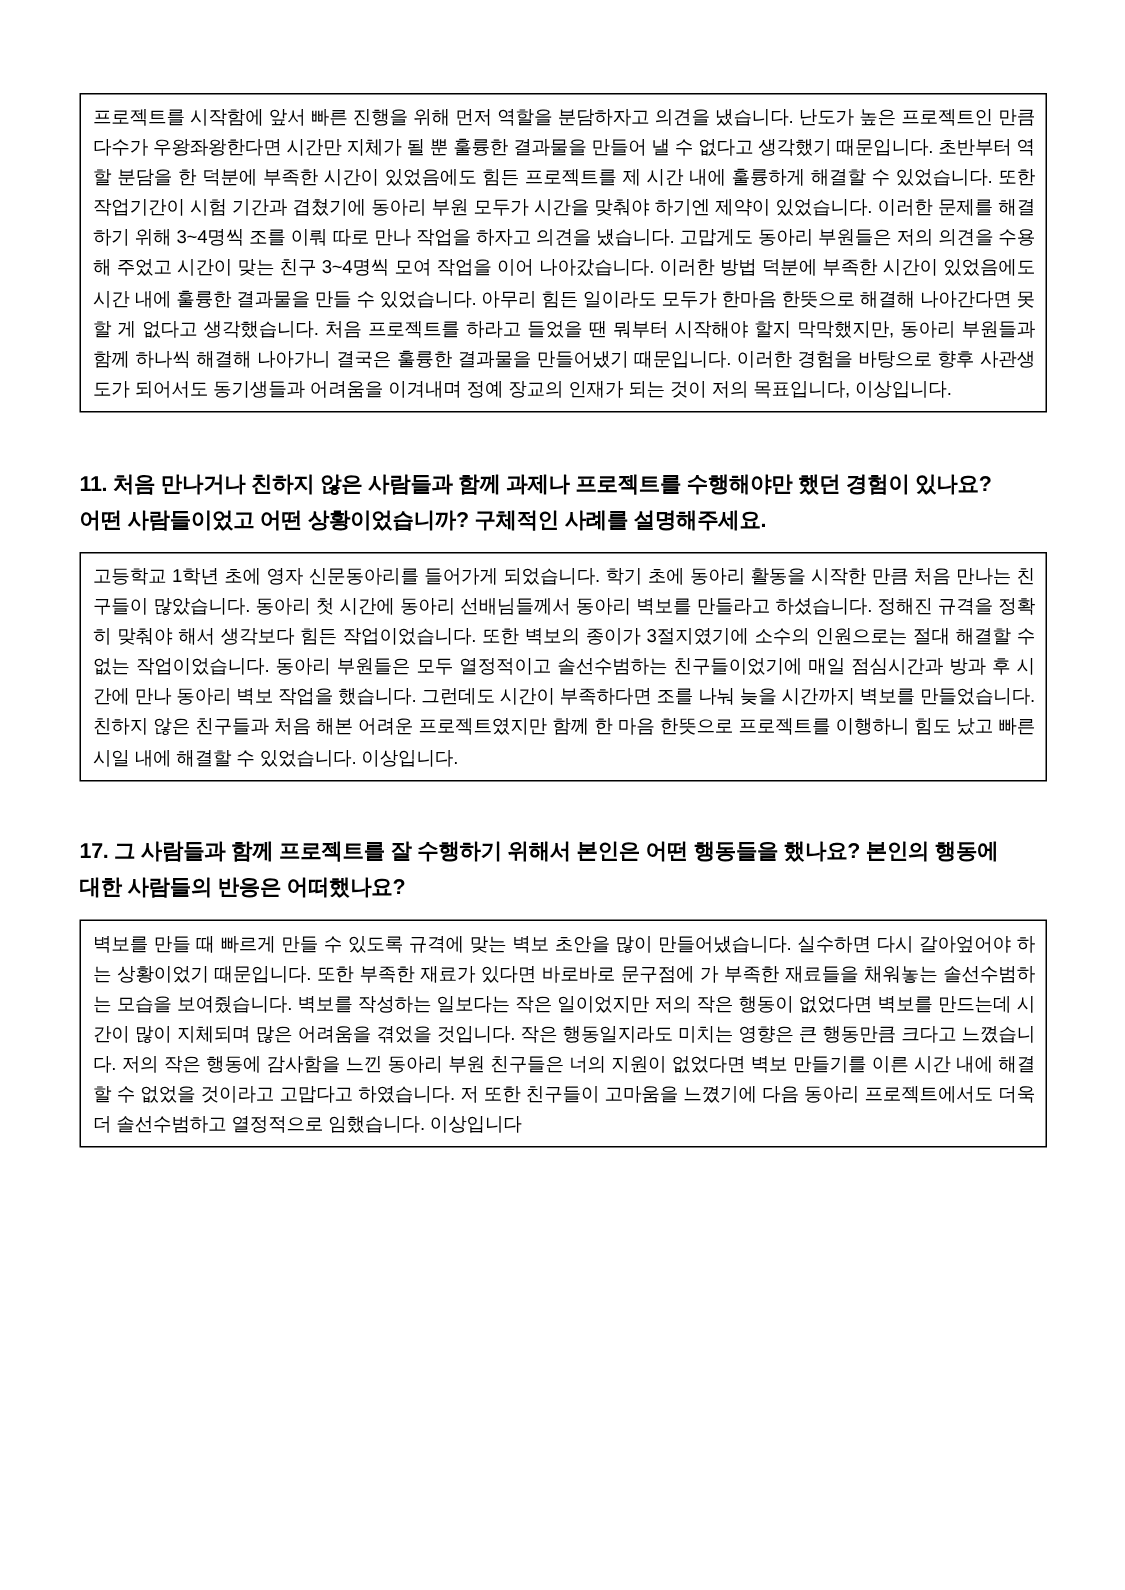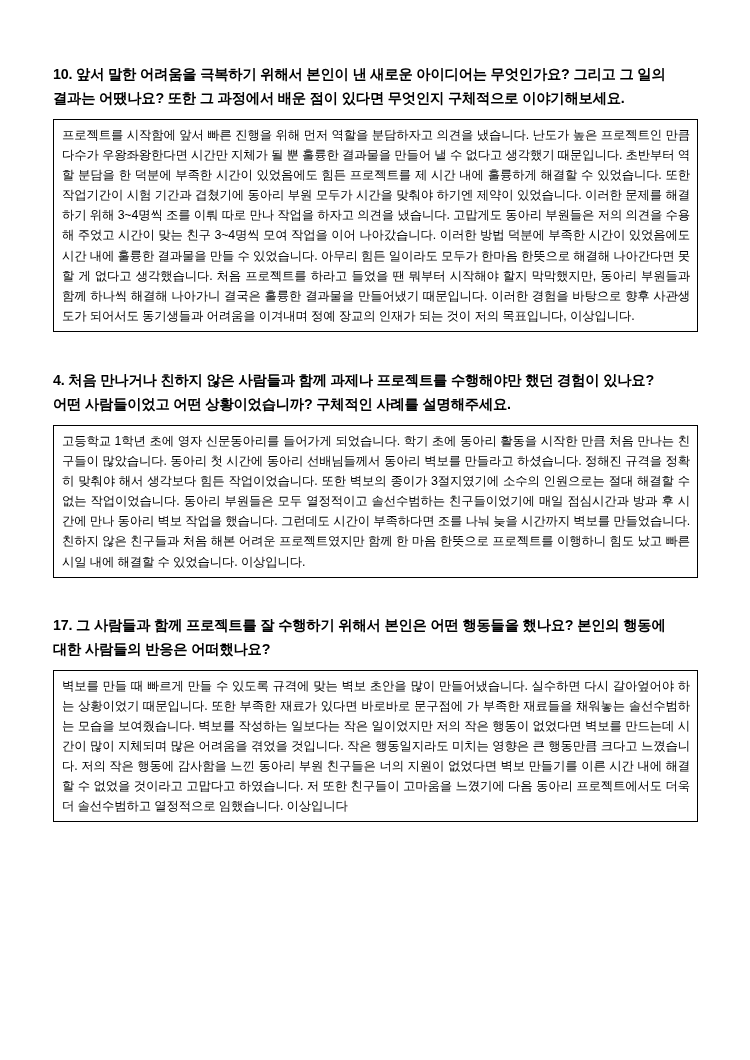--- a/index.html
+++ b/index.html
@@ -62,30 +62,29 @@
   .gap-after-box-1 { height: 36px; }
   .gap-after-box-2 { height: 35px; }
 </style>
 </head>
 <body>
 
 <div class="page">
   <div class="content">
 
     <div class="qa-block">
-      <p class="question">10. 앞서 말한 어려움을 극복하기 위해서 본인이 낸 새로운 아이디어는 무엇인가요? 그리고 그 일의 결과는 어땠나요? 또한 그 과정에서 배운 점이 있다면 무엇인지 구체적으로 이야기해보세요.</p>
       <div class="answer-box">
         <p class="answer-text">프로젝트를 시작함에 앞서 빠른 진행을 위해 먼저 역할을 분담하자고 의견을 냈습니다. 난도가 높은 프로젝트인 만큼 다수가 우왕좌왕한다면 시간만 지체가 될 뿐 훌륭한 결과물을 만들어 낼 수 없다고 생각했기 때문입니다. 초반부터 역할 분담을 한 덕분에 부족한 시간이 있었음에도 힘든 프로젝트를 제 시간 내에 훌륭하게 해결할 수 있었습니다. 또한 작업기간이 시험 기간과 겹쳤기에 동아리 부원 모두가 시간을 맞춰야 하기엔 제약이 있었습니다. 이러한 문제를 해결하기 위해 3~4명씩 조를 이뤄 따로 만나 작업을 하자고 의견을 냈습니다. 고맙게도 동아리 부원들은 저의 의견을 수용해 주었고 시간이 맞는 친구 3~4명씩 모여 작업을 이어 나아갔습니다. 이러한 방법 덕분에 부족한 시간이 있었음에도 시간 내에 훌륭한 결과물을 만들 수 있었습니다. 아무리 힘든 일이라도 모두가 한마음 한뜻으로 해결해 나아간다면 못 할 게 없다고 생각했습니다. 처음 프로젝트를 하라고 들었을 땐 뭐부터 시작해야 할지 막막했지만, 동아리 부원들과 함께 하나씩 해결해 나아가니 결국은 훌륭한 결과물을 만들어냈기 때문입니다. 이러한 경험을 바탕으로 향후 사관생도가 되어서도 동기생들과 어려움을 이겨내며 정예 장교의 인재가 되는 것이 저의 목표입니다, 이상입니다.</p>
       </div>
     </div>
 
     <div class="gap-after-box-1"></div>
 
     <div class="qa-block">
-      <p class="question">4. 처음 만나거나 친하지 않은 사람들과 함께 과제나 프로젝트를 수행해야만 했던 경험이 있나요? 어떤 사람들이었고 어떤 상황이었습니까? 구체적인 사례를 설명해주세요.</p>
+      <p class="question">11. 처음 만나거나 친하지 않은 사람들과 함께 과제나 프로젝트를 수행해야만 했던 경험이 있나요? 어떤 사람들이었고 어떤 상황이었습니까? 구체적인 사례를 설명해주세요.</p>
       <div class="answer-box">
         <p class="answer-text">고등학교 1학년 초에 영자 신문동아리를 들어가게 되었습니다. 학기 초에 동아리 활동을 시작한 만큼 처음 만나는 친구들이 많았습니다. 동아리 첫 시간에 동아리 선배님들께서 동아리 벽보를 만들라고 하셨습니다. 정해진 규격을 정확히 맞춰야 해서 생각보다 힘든 작업이었습니다. 또한 벽보의 종이가 3절지였기에 소수의 인원으로는 절대 해결할 수 없는 작업이었습니다. 동아리 부원들은 모두 열정적이고 솔선수범하는 친구들이었기에 매일 점심시간과 방과 후 시간에 만나 동아리 벽보 작업을 했습니다. 그런데도 시간이 부족하다면 조를 나눠 늦을 시간까지 벽보를 만들었습니다. 친하지 않은 친구들과 처음 해본 어려운 프로젝트였지만 함께 한 마음 한뜻으로 프로젝트를 이행하니 힘도 났고 빠른 시일 내에 해결할 수 있었습니다. 이상입니다.</p>
       </div>
     </div>
 
     <div class="gap-after-box-2"></div>
 
     <div class="qa-block">
       <p class="question">17. 그 사람들과 함께 프로젝트를 잘 수행하기 위해서 본인은 어떤 행동들을 했나요? 본인의 행동에 대한 사람들의 반응은 어떠했나요?</p>
       <div class="answer-box">

